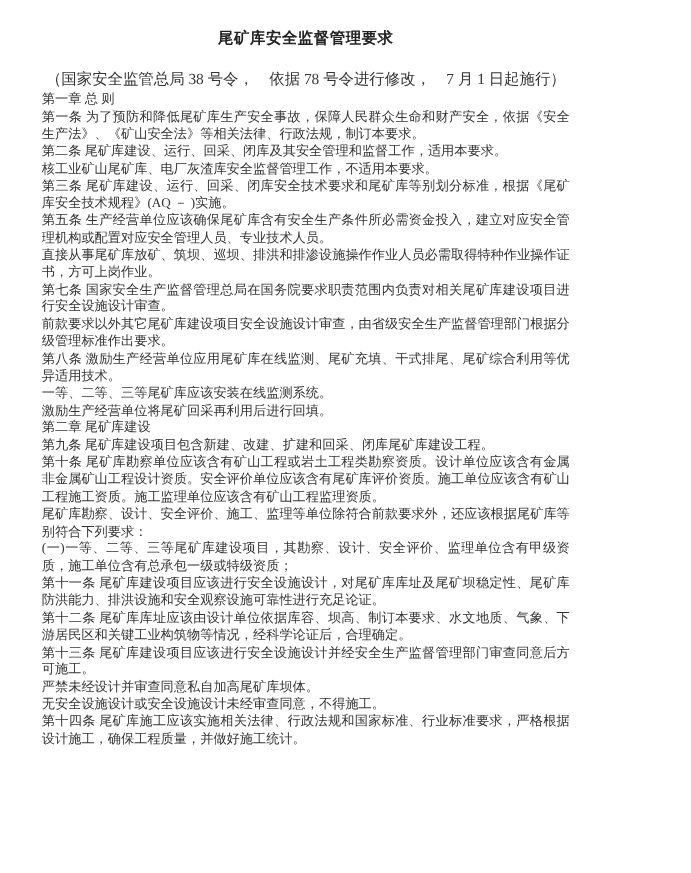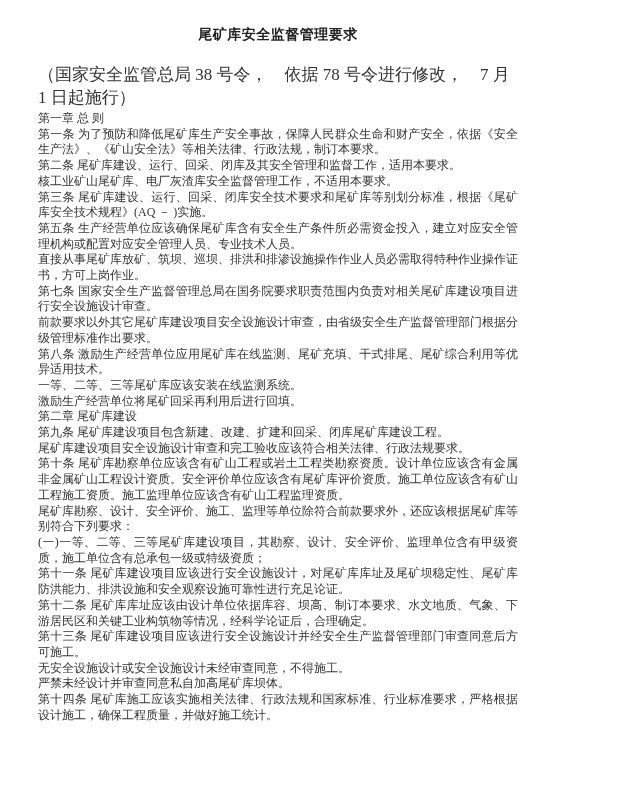--- a/index.html
+++ b/index.html
@@ -23,21 +23,22 @@
   }
   .doc-title {
     font-size: 14px;
     font-weight: bold;
     text-align: center;
     letter-spacing: 0.5px;
     margin: 0 0 19px 0;
     color: #222222;
   }
   .doc-subtitle {
-    font-size: 17px;
+    font-size: 14px;
+    text-align: center;
     margin: 0 0 2px 0;
     white-space: pre-wrap;
   }
   .doc-body p {
     font-size: 12px;
     line-height: 15.7px;
     margin: 0;
     text-align: justify;
     word-break: break-all;
   }
@@ -56,24 +57,23 @@
     <p>第三条 尾矿库建设、运行、回采、闭库安全技术要求和尾矿库等别划分标准，根据《尾矿库安全技术规程》(AQ － )实施。</p>
     <p>第五条 生产经营单位应该确保尾矿库含有安全生产条件所必需资金投入，建立对应安全管理机构或配置对应安全管理人员、专业技术人员。</p>
     <p>直接从事尾矿库放矿、筑坝、巡坝、排洪和排渗设施操作作业人员必需取得特种作业操作证书，方可上岗作业。</p>
     <p>第七条 国家安全生产监督管理总局在国务院要求职责范围内负责对相关尾矿库建设项目进行安全设施设计审查。</p>
     <p>前款要求以外其它尾矿库建设项目安全设施设计审查，由省级安全生产监督管理部门根据分级管理标准作出要求。</p>
     <p>第八条 激励生产经营单位应用尾矿库在线监测、尾矿充填、干式排尾、尾矿综合利用等优异适用技术。</p>
     <p>一等、二等、三等尾矿库应该安装在线监测系统。</p>
     <p>激励生产经营单位将尾矿回采再利用后进行回填。</p>
     <p>第二章 尾矿库建设</p>
     <p>第九条 尾矿库建设项目包含新建、改建、扩建和回采、闭库尾矿库建设工程。</p>
-    <p>尾矿库建设项目安全设施设计审查和完工验收应该符合相关法律、行政法规要求。</p>
     <p>第十条 尾矿库勘察单位应该含有矿山工程或岩土工程类勘察资质。设计单位应该含有金属非金属矿山工程设计资质。安全评价单位应该含有尾矿库评价资质。施工单位应该含有矿山工程施工资质。施工监理单位应该含有矿山工程监理资质。</p>
     <p>尾矿库勘察、设计、安全评价、施工、监理等单位除符合前款要求外，还应该根据尾矿库等别符合下列要求：</p>
     <p>(一)一等、二等、三等尾矿库建设项目，其勘察、设计、安全评价、监理单位含有甲级资质，施工单位含有总承包一级或特级资质；</p>
     <p>第十一条 尾矿库建设项目应该进行安全设施设计，对尾矿库库址及尾矿坝稳定性、尾矿库防洪能力、排洪设施和安全观察设施可靠性进行充足论证。</p>
     <p>第十二条 尾矿库库址应该由设计单位依据库容、坝高、制订本要求、水文地质、气象、下游居民区和关键工业构筑物等情况，经科学论证后，合理确定。</p>
     <p>第十三条 尾矿库建设项目应该进行安全设施设计并经安全生产监督管理部门审查同意后方可施工。</p>
+    <p>严禁未经设计并审查同意私自加高尾矿库坝体。</p>
     <p>无安全设施设计或安全设施设计未经审查同意，不得施工。</p>
-    <p>严禁未经设计并审查同意私自加高尾矿库坝体。</p>
     <p>第十四条 尾矿库施工应该实施相关法律、行政法规和国家标准、行业标准要求，严格根据设计施工，确保工程质量，并做好施工统计。</p>
   </div>
 </div>
 
 </body></html>

